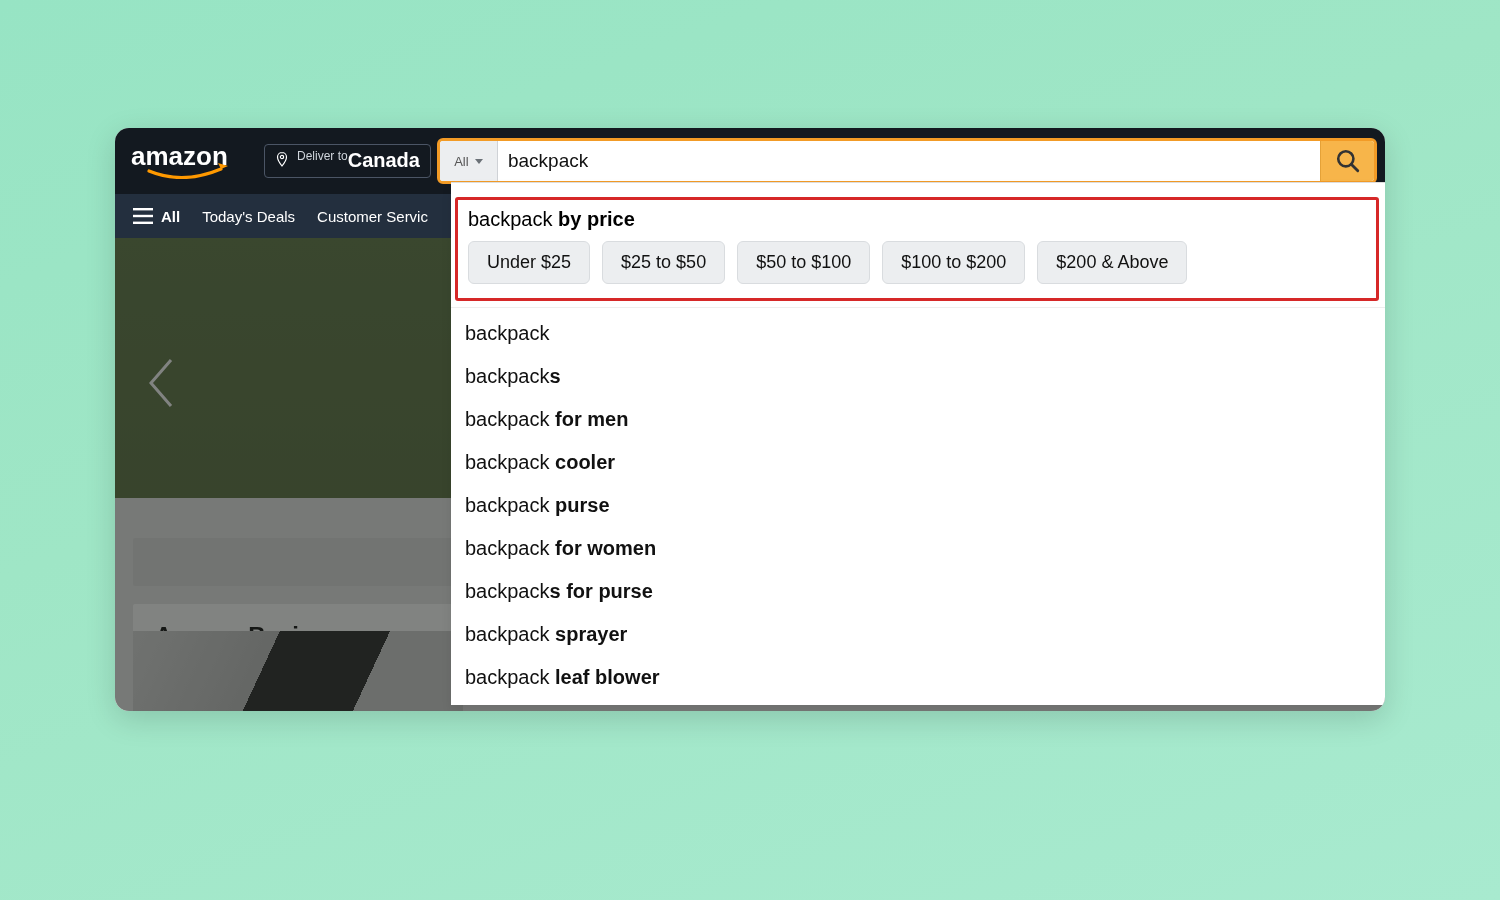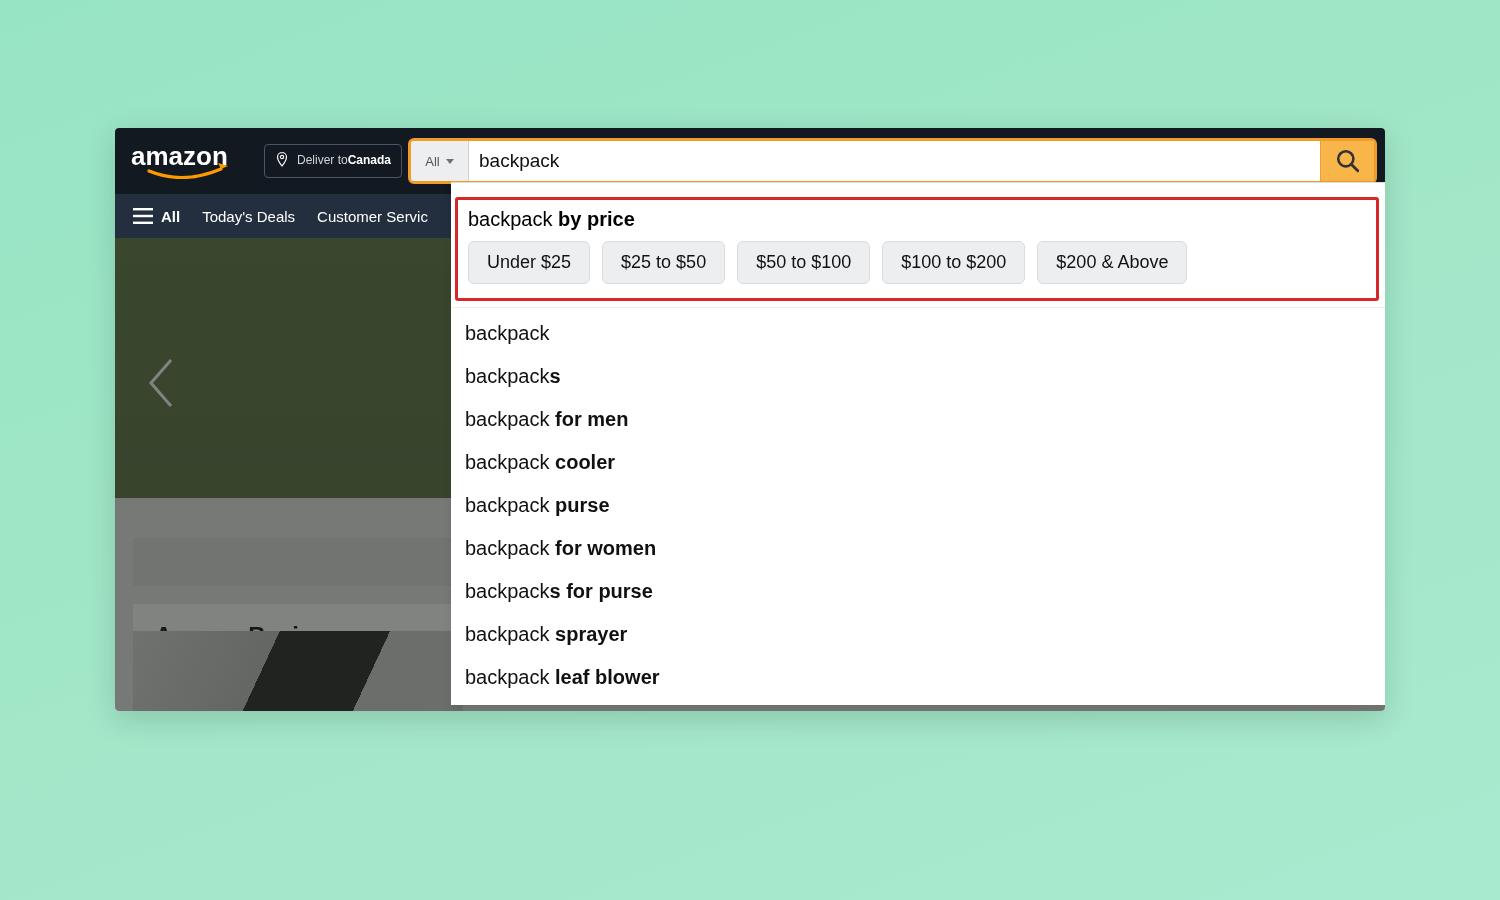--- a/index.html
+++ b/index.html
@@ -9,21 +9,21 @@
     background: linear-gradient(160deg, #97e4c4 0%, #9fe6c6 40%, #a8eacf 100%);
     display: flex;
     align-items: flex-start;
     justify-content: center;
   }
   .frame {
     margin-top: 128px;
     width: 1270px;
     height: 583px;
     overflow: hidden;
-    border-radius: 4px;
+    border-radius: 14px;
     box-shadow: 0 8px 30px rgba(0,0,0,.15);
     position: relative;
     background: #fff;
   }
 
   
   .nav {
     height: 66px;
     background: #131920;
     display: flex;
@@ -44,21 +44,21 @@
     padding: 4px 10px 6px 8px;
     color: #fff;
     display: flex; align-items: center; gap: 6px;
     line-height: 1.05;
   }
   .deliver .pin {
     width: 18px; height: 22px;
   }
   .deliver .txt { display: flex; }
   .deliver .line1 { font-size: 12px; color: #cfd5db; }
-  .deliver .line2 { font-size: 12px; font-weight: 700; }
+  .deliver .line2 { font-size: 20px; font-weight: 700; }
 
   
   .searchbar {
     flex: 1;
     height: 46px;
     display: flex;
     border: 3px solid #f29b26;
     border-radius: 6px;
     overflow: hidden;
     background: #fff;

